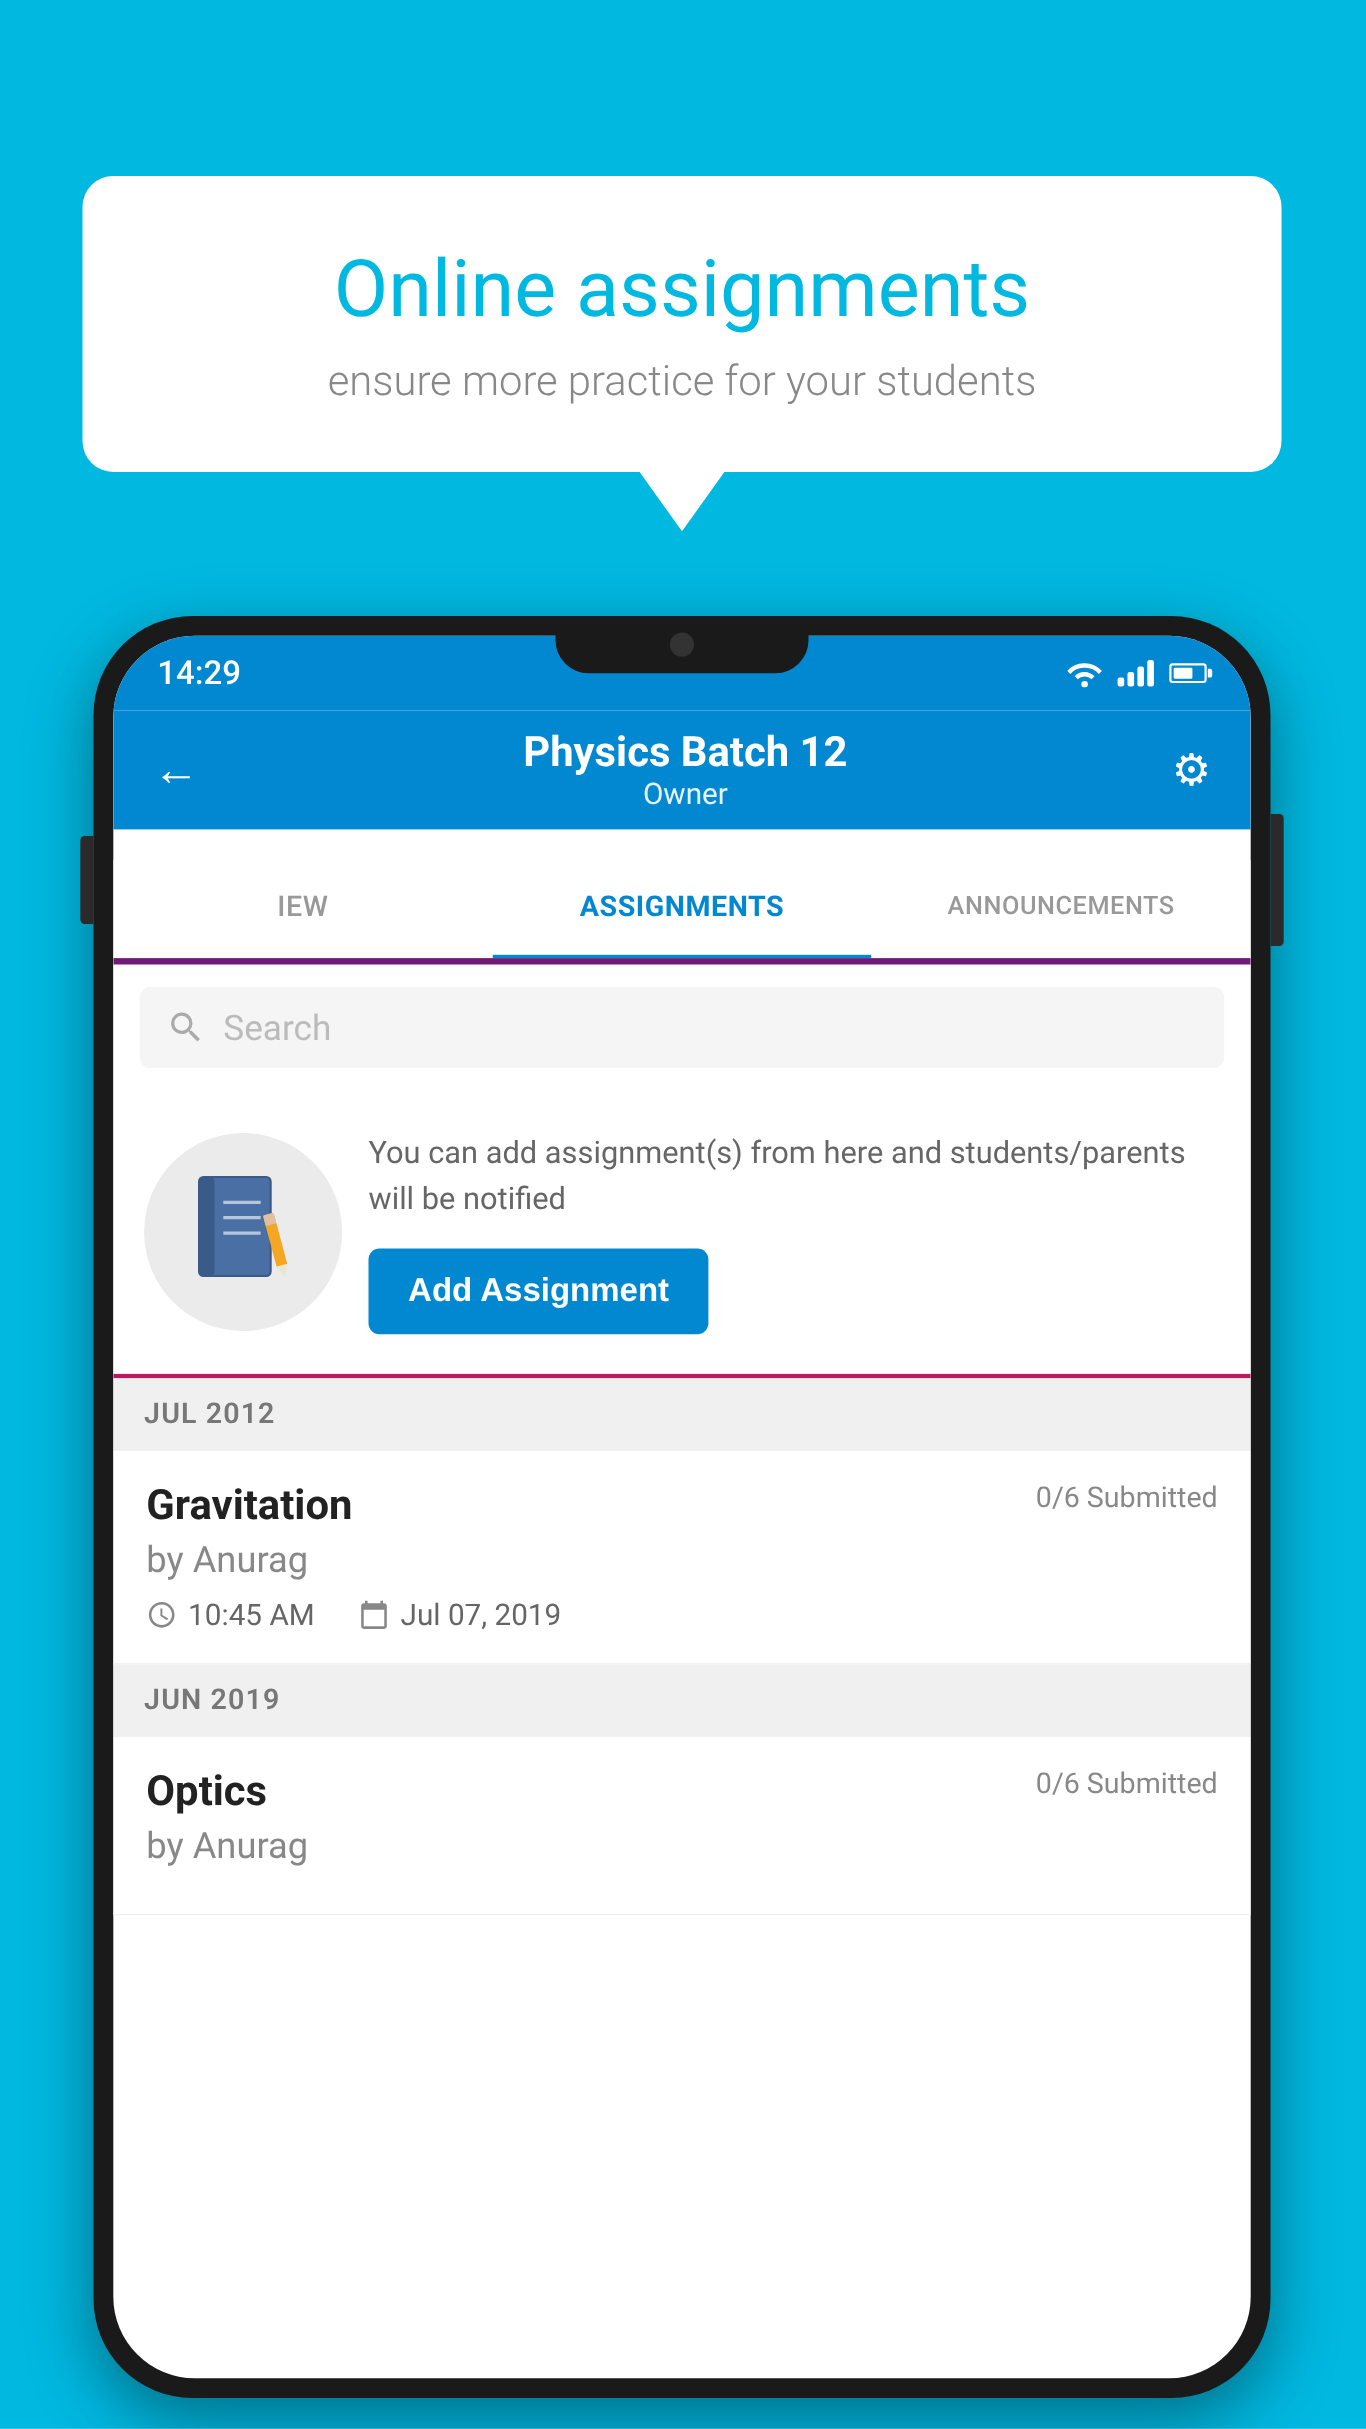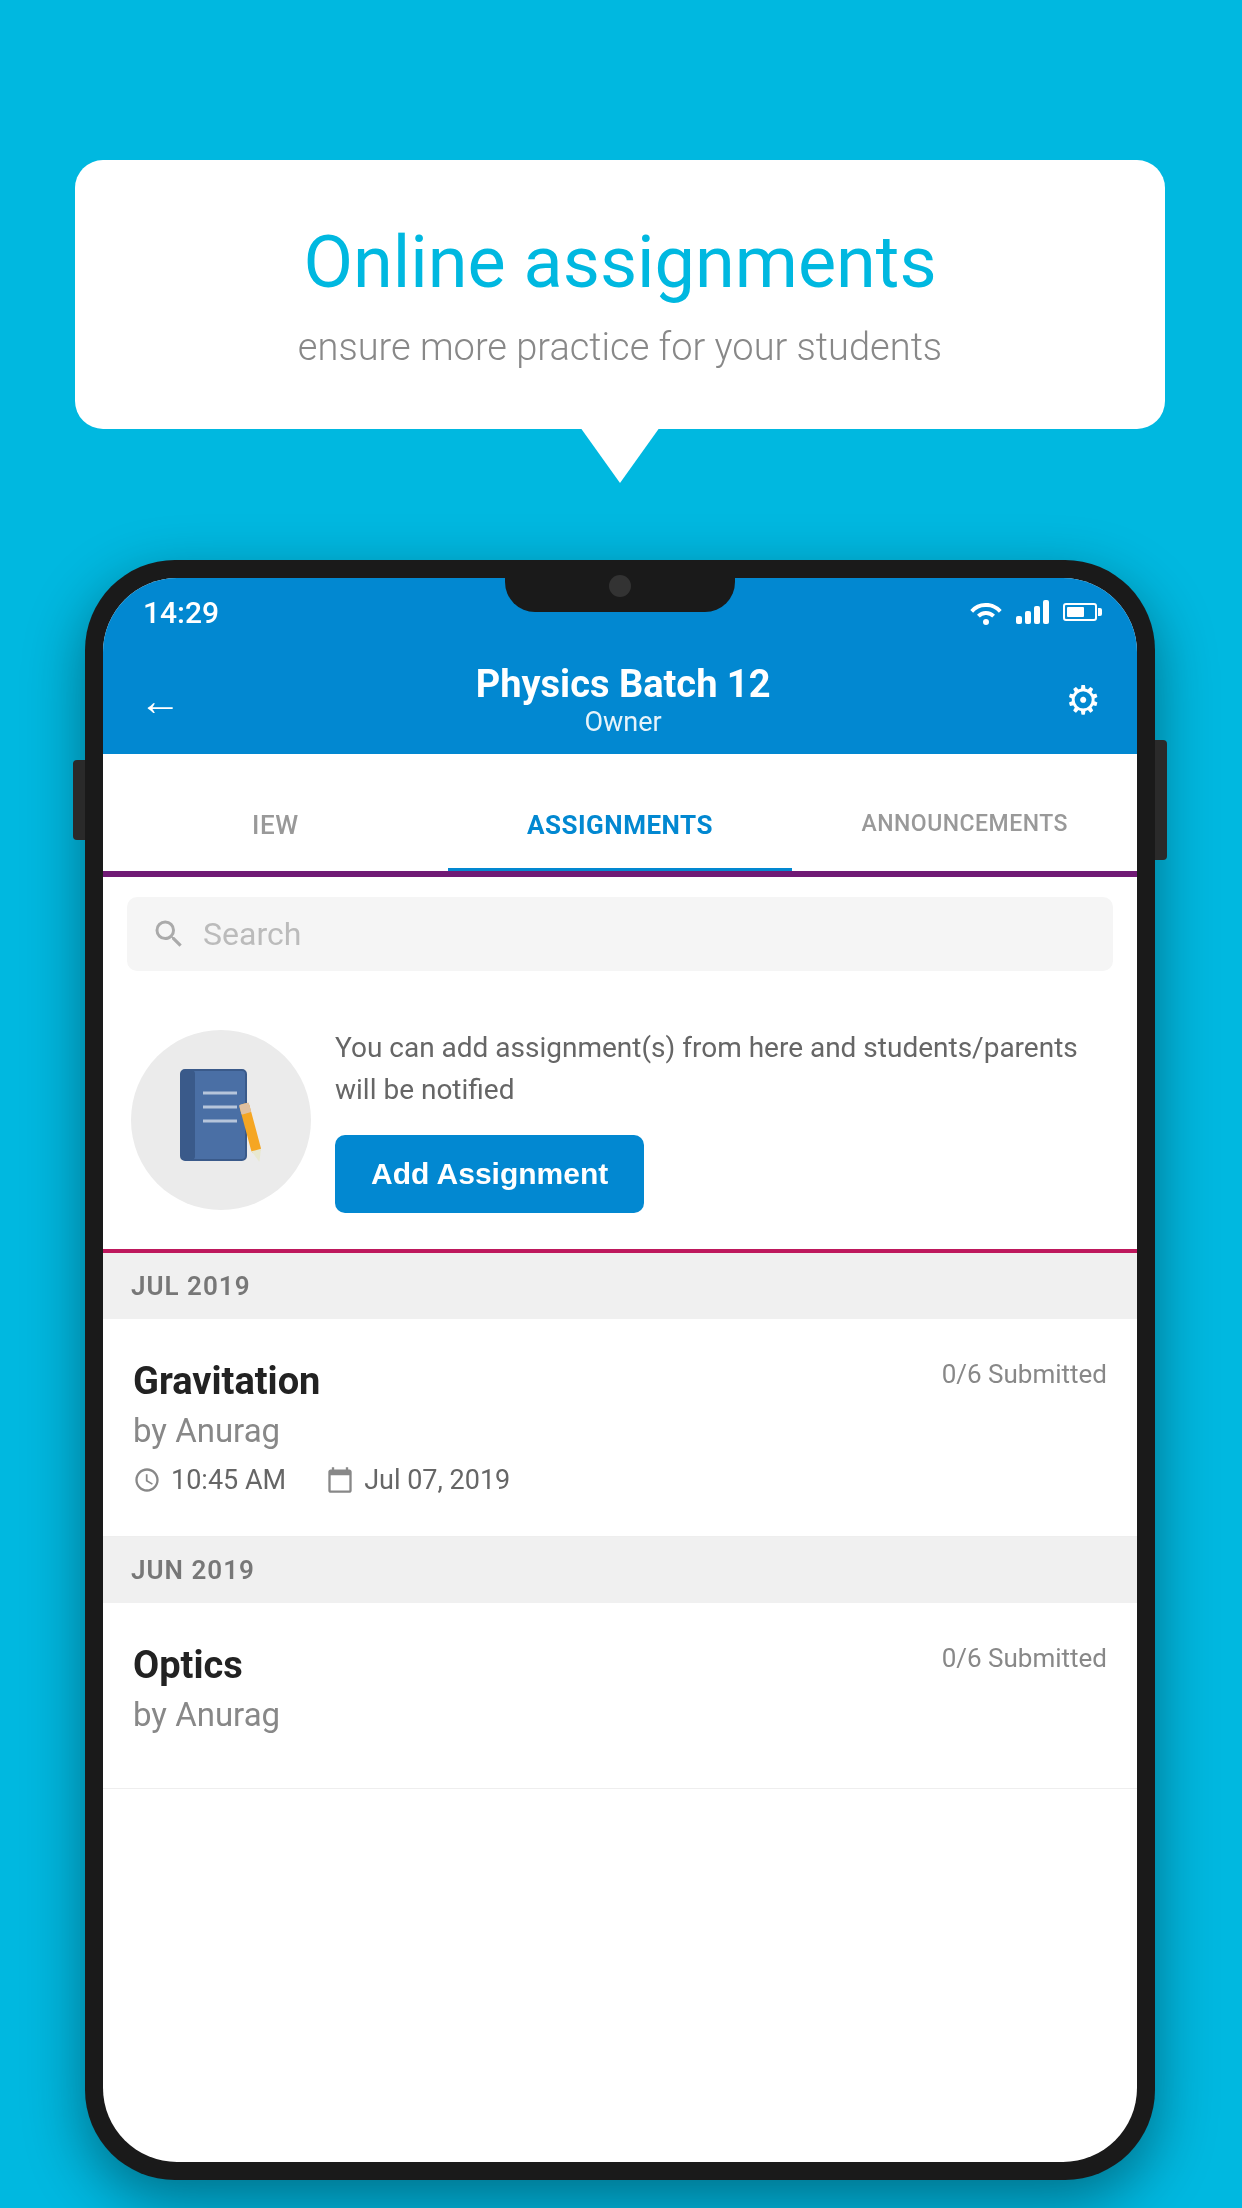--- a/index.html
+++ b/index.html
@@ -326,21 +326,21 @@
       padding: 18px 28px;
       font-size: 26px;
       color: #777;
       font-weight: 600;
       letter-spacing: 1px;
     }
 
     
     .assignment-item {
       background: white;
-      padding: 40px 30px;
+      padding: 28px 30px;
       border-bottom: 1px solid #eee;
     }
 
     .assignment-row-top {
       display: flex;
       justify-content: space-between;
       align-items: flex-start;
       margin-bottom: 8px;
     }
 
@@ -457,21 +457,21 @@
             <polygon points="68,88 78,88 73,100" fill="#e8e8d0" transform="rotate(-15 68 40)"></polygon>
             <rect x="68" y="40" width="10" height="10" rx="1" fill="#e0c0a0" transform="rotate(-15 68 40)"></rect>
           </svg>
         </div>
         <div class="promo-text-block">
           <div class="promo-description">You can add assignment(s) from here and students/parents will be notified</div>
           <button class="add-assignment-btn">Add Assignment</button>
         </div>
       </div>
 
-      <div class="section-header">JUL 2019</div>
+      <div class="section-header">JUL 2012</div>
       <div class="assignment-item">
         <div class="assignment-row-top">
           <span class="assignment-name">Gravitation</span>
           <span class="assignment-submitted">0/6 Submitted</span>
         </div>
         <div class="assignment-author">by Anurag</div>
         <div class="assignment-meta">
           <div class="meta-item">
             <svg width="28" height="28" viewBox="0 0 24 24" fill="#888">
               <path d="M12 2C6.48 2 2 6.48 2 12s4.48 10 10 10 10-4.48 10-10S17.52 2 12 2zm0 18c-4.41 0-8-3.59-8-8s3.59-8 8-8 8 3.59 8 8-3.59 8-8 8zm.5-13H11v6l5.25 3.15.75-1.23-4.5-2.67V7z"></path>

